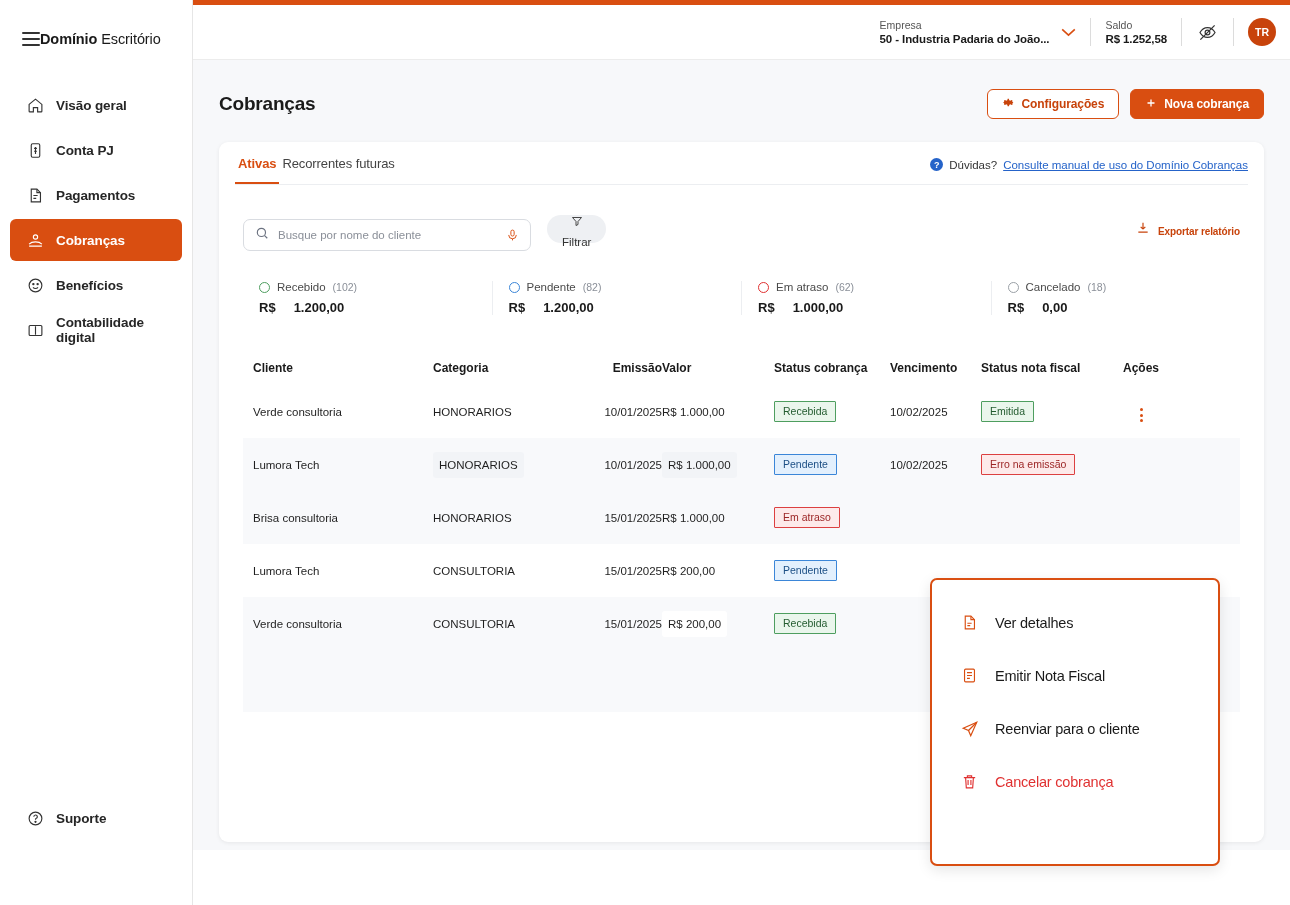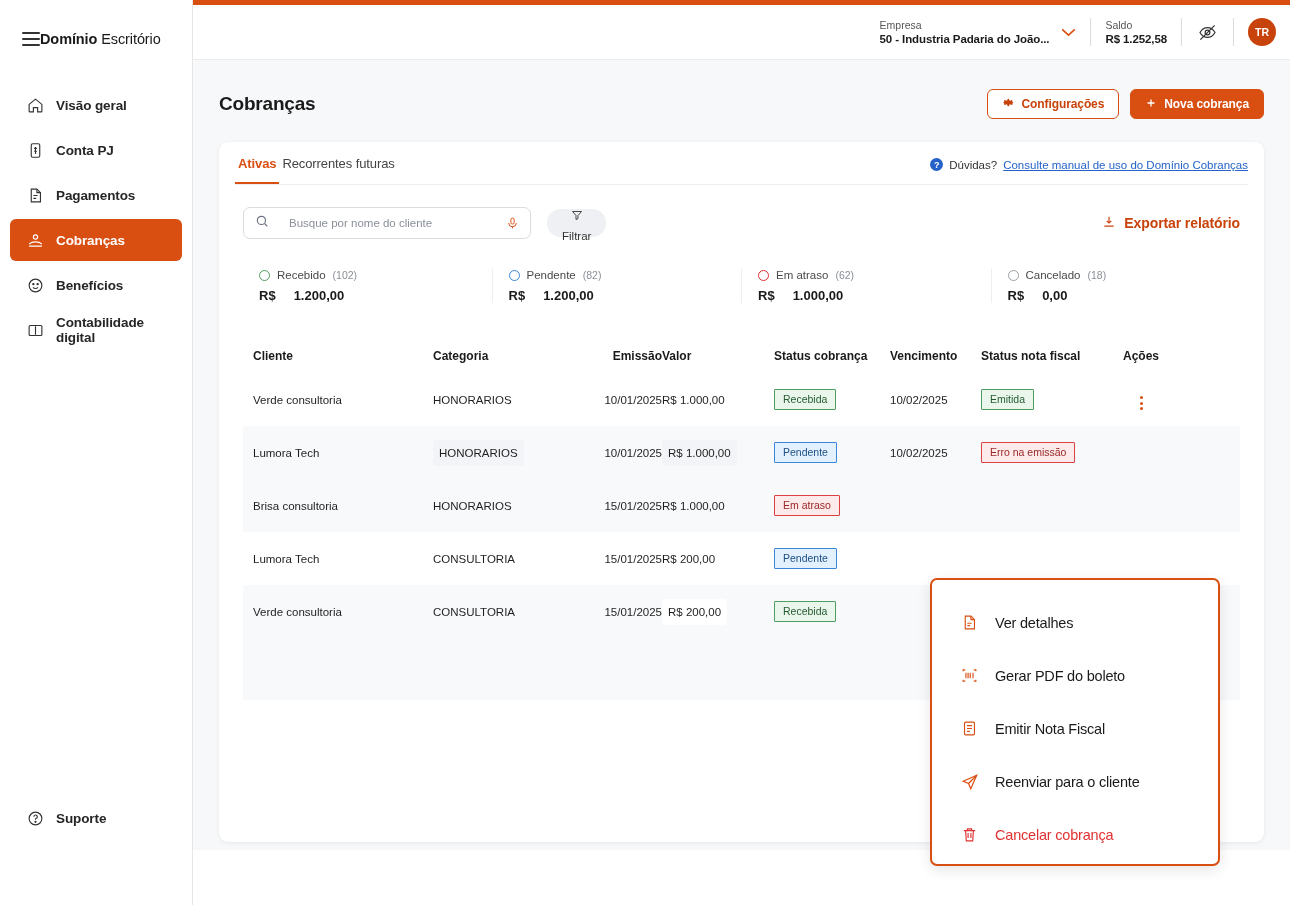--- a/index.html
+++ b/index.html
@@ -88,30 +88,30 @@
   .tab { font-size: 13px; color: #444; padding: 0 3px 11px 3px; cursor: pointer; letter-spacing: -0.1px; }
   .tab.active { color: #D94E11; font-weight: 700; border-bottom: 2.5px solid #D94E11; }
   .help { display: flex; align-items: center; gap: 6px; font-size: 11.5px; color: #333; padding-top: 2px; }
   .help-badge { width: 13px; height: 13px; border-radius: 50%; background: #2563c9; color: #fff; font-size: 9px; font-weight: 700; display: flex; align-items: center; justify-content: center; }
   .help a { color: #2563c9; text-decoration: underline; cursor: pointer; }
 
   .filters { display: flex; align-items: center; justify-content: space-between; padding: 22px 8px 0 8px; }
   .filters-left { display: flex; align-items: center; gap: 16px; }
   .search {
     width: 288px; height: 32px; border: 1px solid #d9dce1; border-radius: 7px;
-    display: flex; align-items: center; padding: 0 11px; gap: 20px; background: #fff;
+    display: flex; align-items: center; padding: 0 11px; gap: 9px; background: #fff; margin-top: 12px;
   }
   .search input { border: 0; outline: 0; flex: 1; font-size: 11.5px; color: #333; font-family: inherit; background: transparent; }
   .search input::placeholder { color: #8a8f98; }
   .mic { color: #D94E11; cursor: pointer; display: flex; }
   .filter-pill {
     height: 28px; border-radius: 15px; background: #eef0f3; display: flex; align-items: center;
     gap: 7px; padding: 0 15px; font-size: 11.5px; color: #333; cursor: pointer; flex-direction: column;
   }
-  .export { display: flex; align-items: flex-start; gap: 8px; color: #C8430B; font-size: 14px; font-weight: 700; cursor: pointer; letter-spacing: -0.1px; }
+  .export { display: flex; align-items: flex-end; gap: 8px; color: #C8430B; font-size: 10px; font-weight: 700; cursor: pointer; letter-spacing: -0.1px; }
 
   
   .summary { display: flex; padding: 30px 8px 0 8px; }
   .sum-cell { flex: 1; padding-left: 16px; position: relative; }
   .sum-cell + .sum-cell { border-left: 1px solid #eceef1; }
   .sum-top { display: flex; align-items: center; gap: 7px; }
   .dot { width: 11px; height: 11px; border-radius: 50%; border: 1.6px solid #999; background: #fff; }
   .sum-name { font-size: 11.5px; color: #4a4a4a; }
   .sum-count { font-size: 10.5px; color: #8a8f98; }
   .sum-val { margin-top: 7px; font-size: 13px; font-weight: 700; color: #1a1a1a; display: flex; gap: 18px; }
@@ -482,28 +482,20 @@
             <svg width="17" height="17" viewBox="0 0 24 24" fill="none" stroke="#D94E11" stroke-width="1.6">
               <path d="M6 3h8l5 5v13H6z"></path>
               <path d="M14 3v5h5M9 13h6M9 16.5h4"></path>
             </svg>
           </span>
         <span>Ver detalhes</span>
       </div>
       <div class="menu-item">
         <span class="mico">
             <svg width="17" height="17" viewBox="0 0 24 24" fill="none" stroke="#D94E11" stroke-width="1.6">
-              <path d="M3 6V4h3M21 6V4h-3M3 18v2h3M21 18v2h-3M7 8v8M10 8v8M13 8v8M17 8v8"></path>
-            </svg>
-          </span>
-        <span>Gerar PDF do boleto</span>
-      </div>
-      <div class="menu-item">
-        <span class="mico">
-            <svg width="17" height="17" viewBox="0 0 24 24" fill="none" stroke="#D94E11" stroke-width="1.6">
               <rect x="5" y="3" width="14" height="18" rx="1.5"></rect>
               <path d="M8.5 8h7M8.5 12h7M8.5 16h4"></path>
             </svg>
           </span>
         <span>Emitir Nota Fiscal</span>
       </div>
       <div class="menu-item">
         <span class="mico">
             <svg width="18" height="18" viewBox="0 0 24 24" fill="none" stroke="#D94E11" stroke-width="1.6">
               <path d="M21 3 3 11l7 3 3 7z"></path>

